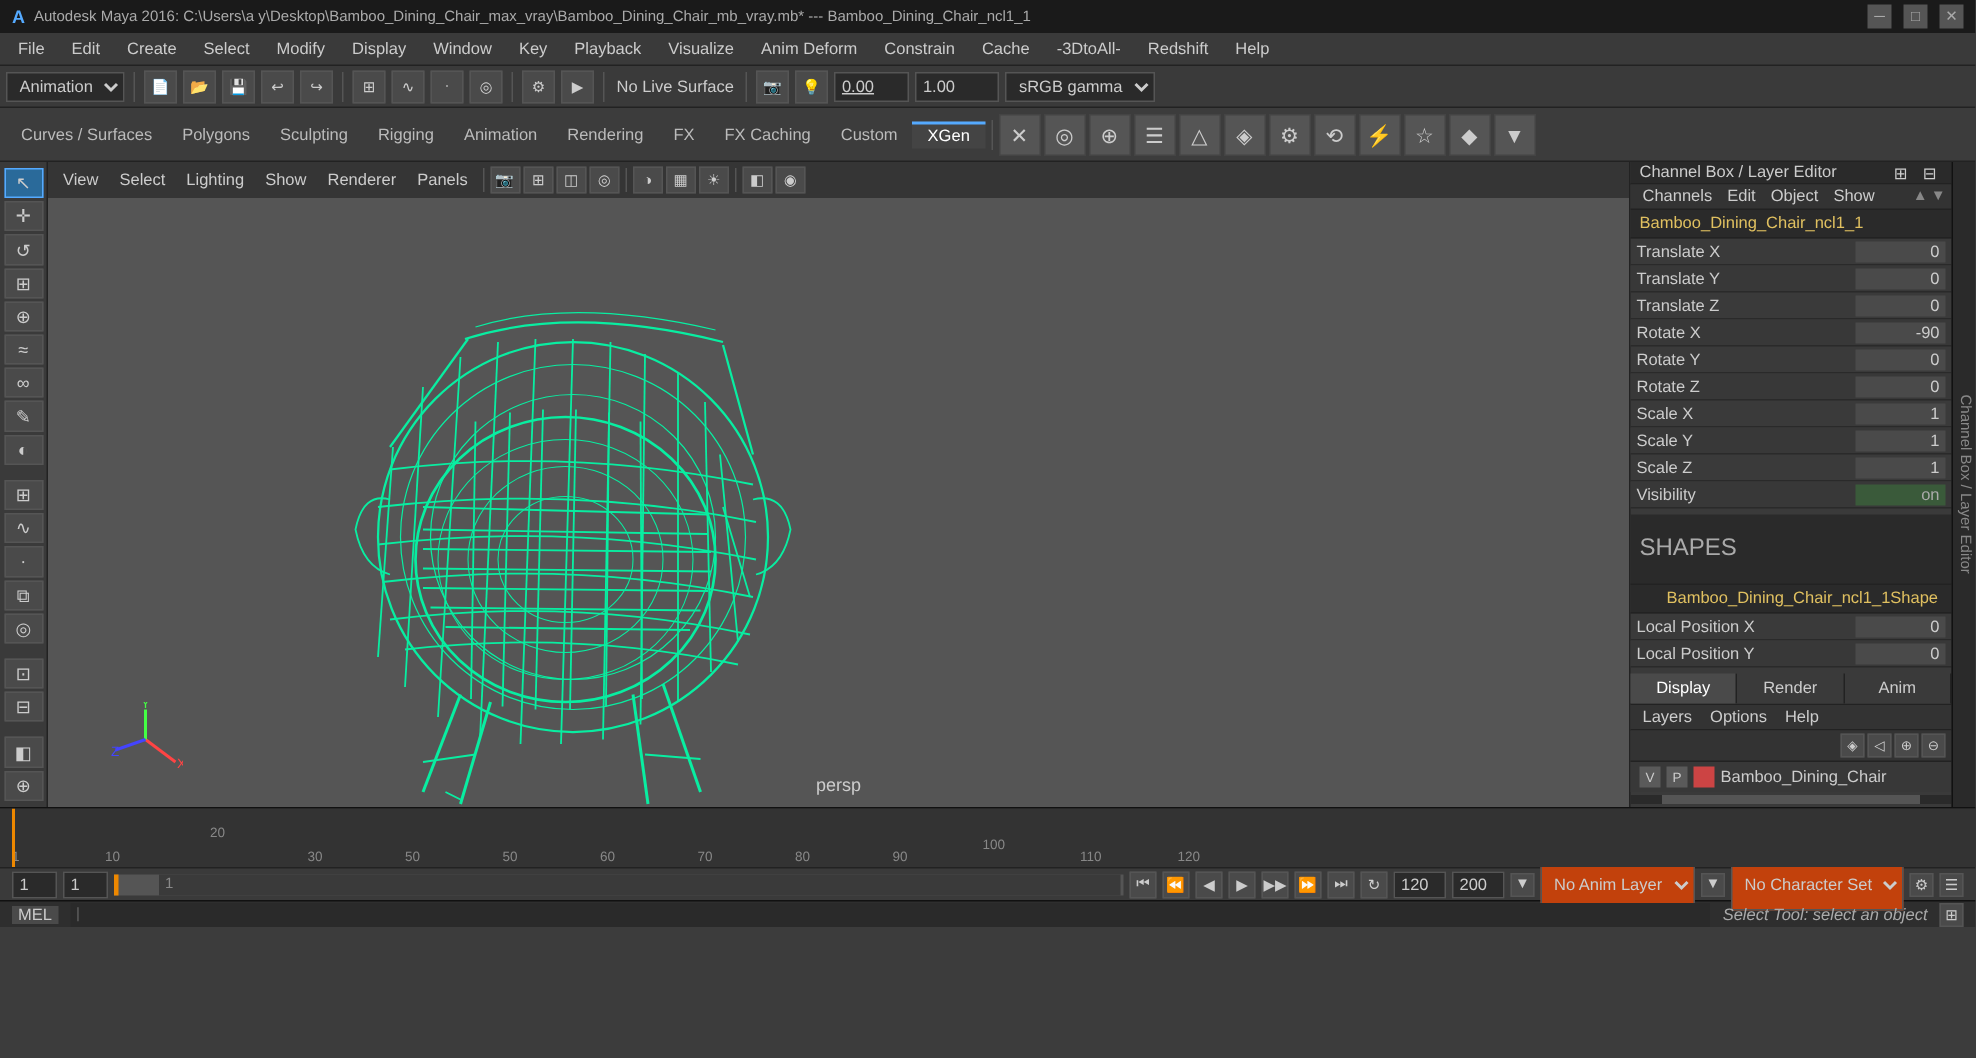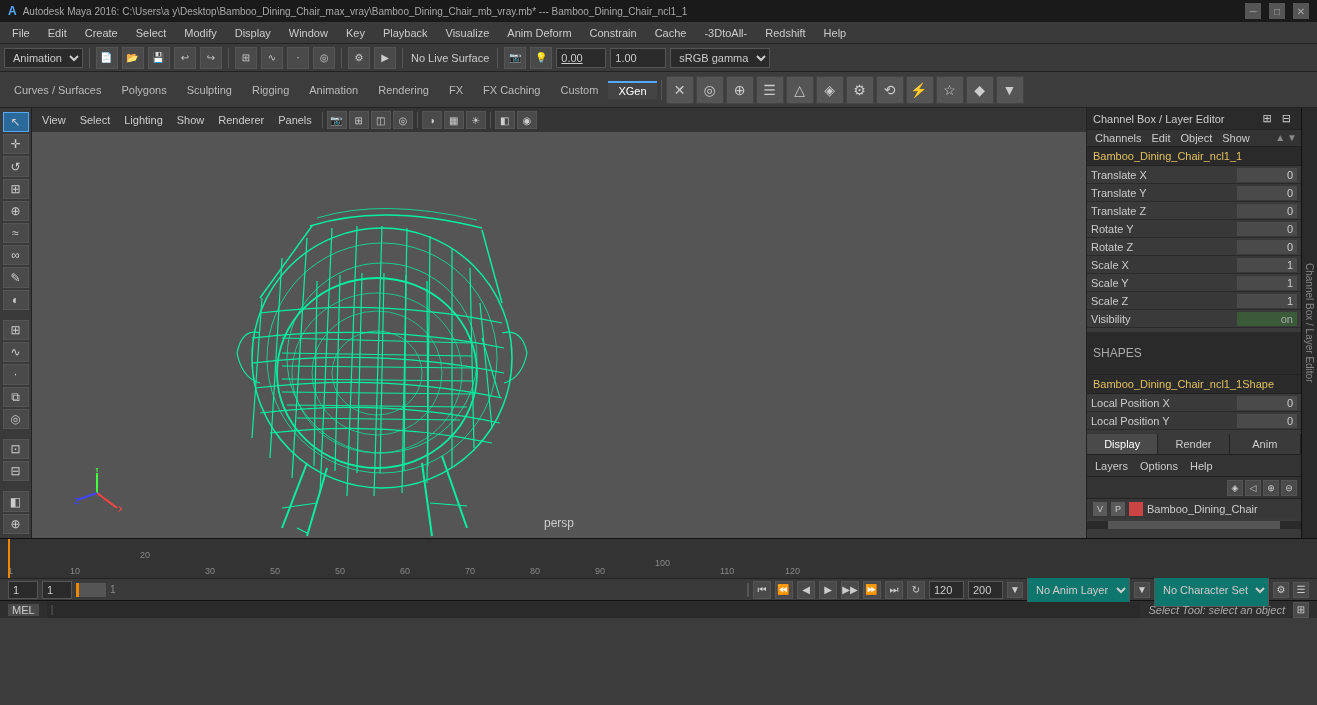--- a/index.html
+++ b/index.html
@@ -84,22 +84,22 @@
     
     .channel-row {
       display: flex; align-items: center; height: 18px; padding: 0 4px;
       border-bottom: 1px solid #2a2a2a;
     }
     .channel-row:nth-child(even) { background: #383838; }
     .channel-name { flex: 1; font-size: 11px; color: #ccc; }
     .channel-value { width: 60px; text-align: right; font-size: 11px; color: #ccc; background: #4a4a4a; padding: 1px 4px; }
     .channel-value.highlight { background: #3a5a3a; color: #aaa; }
     
-    #shapes-section { background: #2a2a2a; padding: 14px 6px; font-size: 12px; color: #aaa; margin-top: 4px; border-bottom: 1px solid #222; }
-    #shape-name { background: #2a2a2a; padding: 3px 6px; font-size: 11px; color: #e0c060; border-bottom: 1px solid #222; }
+    #shapes-section { background: #2a2a2a; padding: 14px 6px; font-size: 16px; color: #aaa; margin-top: 4px; border-bottom: 1px solid #222; }
+    #shape-name { background: #2a2a2a; padding: 3px 24px; font-size: 11px; color: #e0c060; border-bottom: 1px solid #222; }
     
     
     #dra-tabs { display: flex; border-bottom: 1px solid #222; }
     .dra-tab { flex: 1; text-align: center; padding: 4px 0; font-size: 11px; color: #ccc; cursor: pointer; background: #3a3a3a; border-right: 1px solid #222; }
     .dra-tab.active { background: #4a4a4a; color: #fff; }
     
     #layers-bar { display: flex; align-items: center; padding: 2px 4px; gap: 4px; background: #333; border-bottom: 1px solid #222; height: 22px; }
     .layers-item { font-size: 11px; color: #ccc; cursor: pointer; padding: 0 4px; }
     
     #layers-buttons { display: flex; align-items: center; justify-content: flex-end; gap: 2px; padding: 2px 4px; background: #333; border-bottom: 1px solid #222; height: 22px; }
@@ -122,21 +122,21 @@
     }
     .ruler-mark { position: absolute; bottom: 0; font-size: 9px; color: #888; }
     
     
     #bottom-controls {
       width: 100%; height: 22px; background: #3a3a3a; display: flex; align-items: center;
       padding: 0 8px; gap: 4px; border-top: 1px solid #222;
     }
     .bc-input { background: #2a2a2a; color: #ccc; border: 1px solid #555; padding: 1px 4px; font-size: 11px; height: 18px; width: 40px; }
     .bc-btn { width: 16px; height: 16px; background: #4a4a4a; border: 1px solid #555; display: flex; align-items: center; justify-content: center; cursor: pointer; font-size: 10px; }
-    .bc-select { background: #0f766e; color: #ccc; border: 1px solid #555; padding: 1px 4px; font-size: 11px; height: 34px; }
+    .bc-select { background: #c2410c; color: #ccc; border: 1px solid #555; padding: 1px 4px; font-size: 11px; height: 34px; }
     
     
     #statusbar {
       width: 100%; height: 18px; background: #2e2e2e; display: flex; align-items: center;
       padding: 0 8px; gap: 8px; border-top: 1px solid #111;
     }
     #mel-label { font-size: 11px; color: #ccc; padding: 0 4px; background: #4a4a4a; }
     #status-text { font-size: 11px; color: #aaa; font-style: italic; }
     .play-btn { width: 18px; height: 18px; background: #4a4a4a; border: 1px solid #555; display: flex; align-items: center; justify-content: center; cursor: pointer; font-size: 10px; color: #ccc; }
 
@@ -416,20 +416,24 @@
         </div>
         <div class="channel-row">
           <span class="channel-name">Translate Y</span>
           <span class="channel-value">0</span>
         </div>
         <div class="channel-row">
           <span class="channel-name">Translate Z</span>
           <span class="channel-value">0</span>
         </div>
         <div class="channel-row">
+          <span class="channel-name">Rotate X</span>
+          <span class="channel-value">-90</span>
+        </div>
+        <div class="channel-row">
           <span class="channel-name">Rotate Y</span>
           <span class="channel-value">0</span>
         </div>
         <div class="channel-row">
           <span class="channel-name">Rotate Z</span>
           <span class="channel-value">0</span>
         </div>
         <div class="channel-row">
           <span class="channel-name">Scale X</span>
           <span class="channel-value">1</span>

